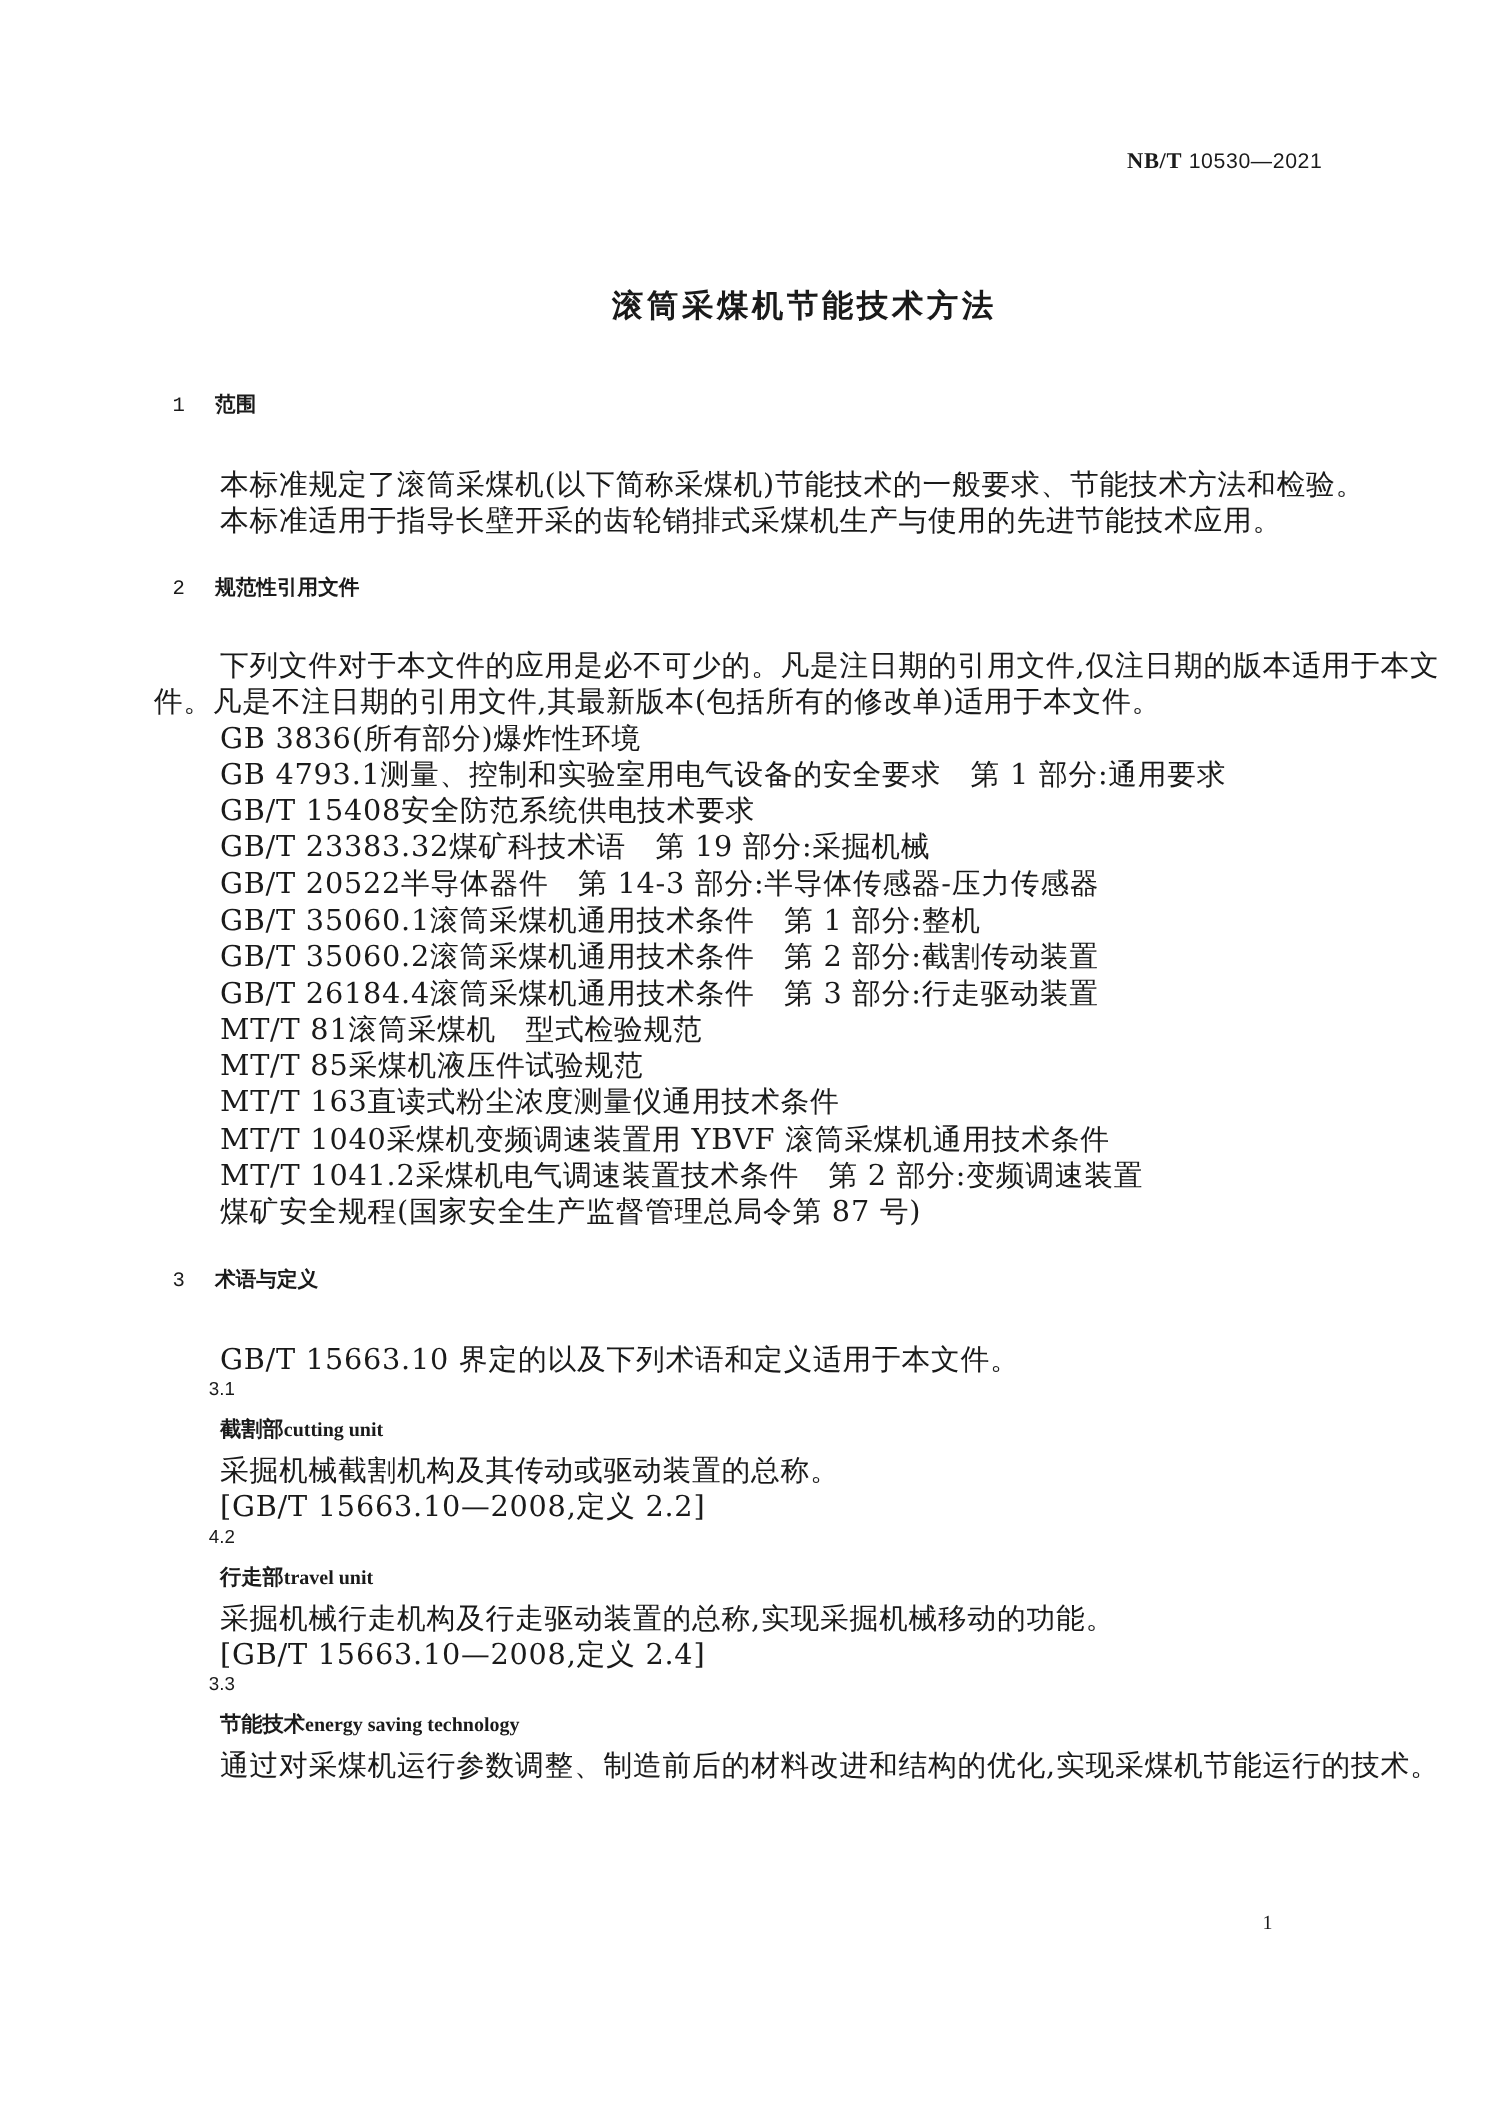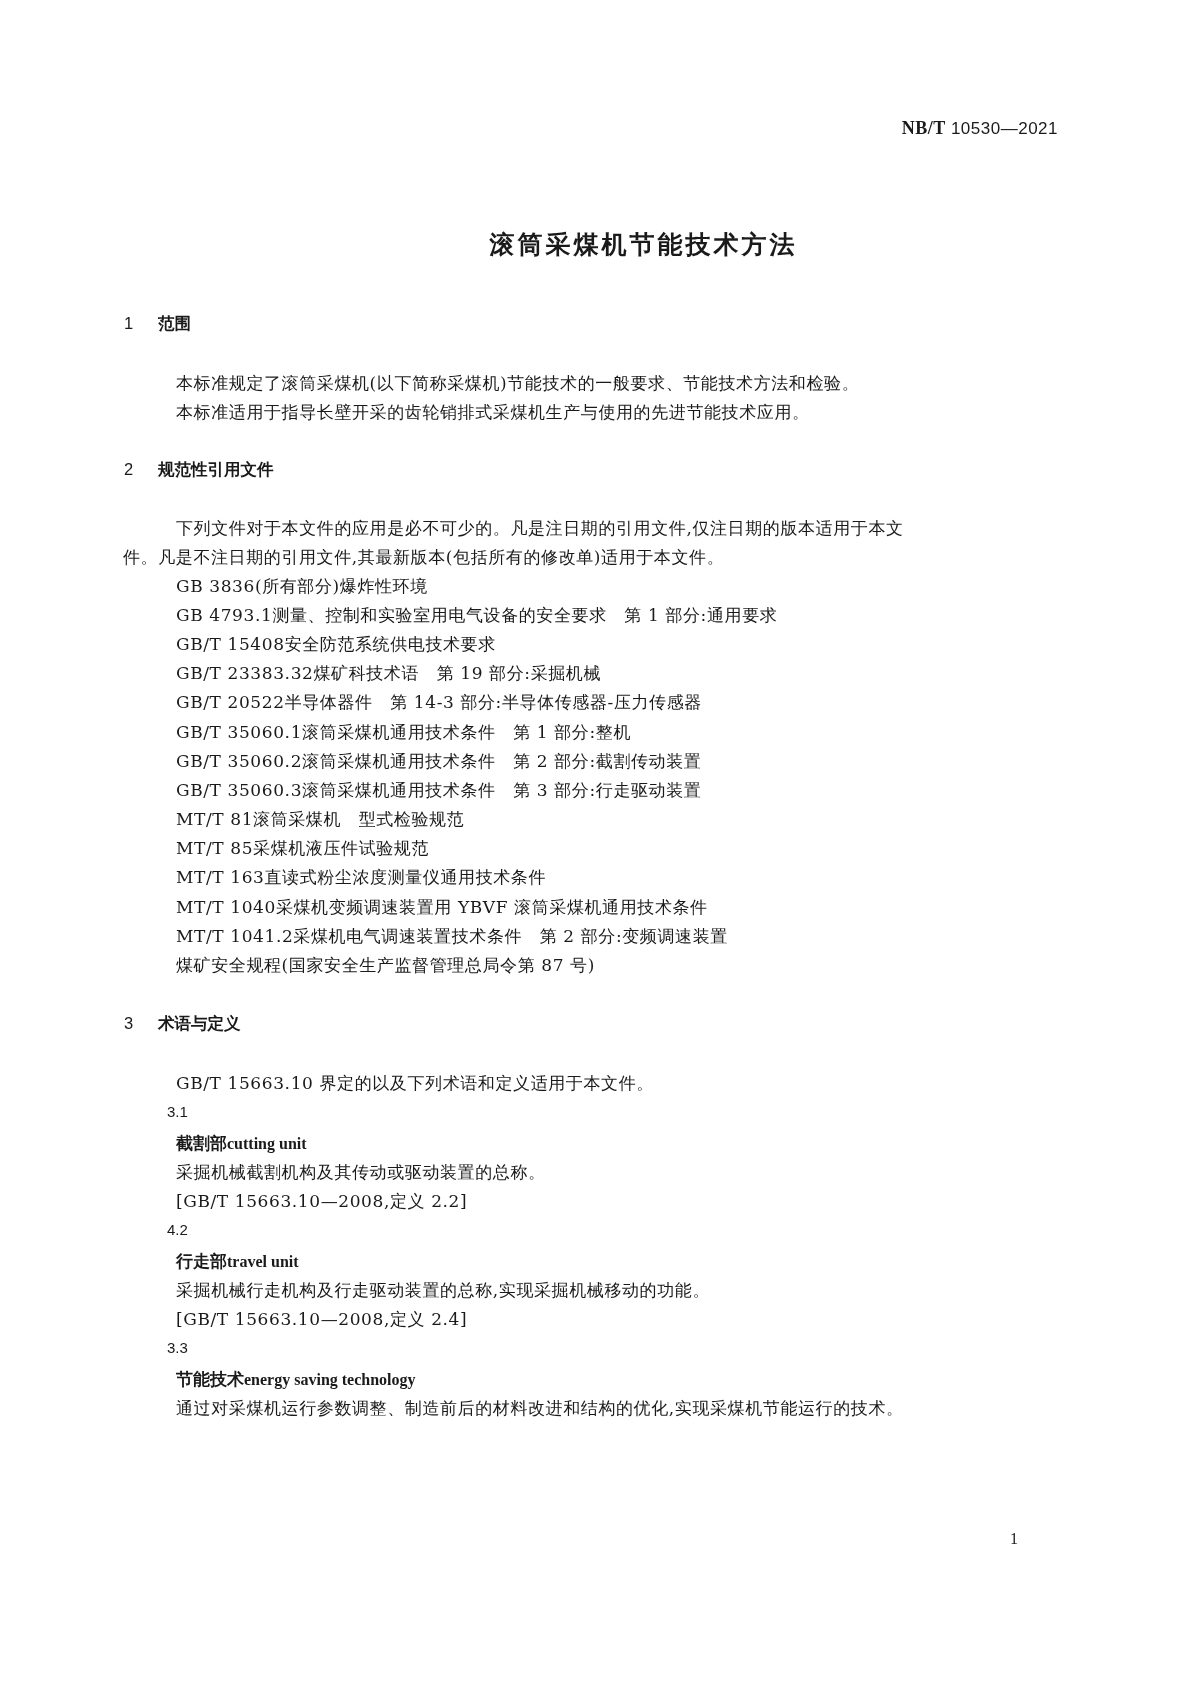--- a/index.html
+++ b/index.html
@@ -13,26 +13,26 @@
       font-size: 17px; letter-spacing: 0.5px;
       font-family: "Liberation Sans", sans-serif;
     }
     .std-code .prefix { font-family: "Liberation Serif", serif; font-weight: bold; font-size: 18px; }
     .doc-title {
       position: absolute; top: 228px; left: 0; width: 100%;
       text-align: center; font-size: 25px; letter-spacing: 3px;
       font-family: "DejaVu Sans", sans-serif; font-weight: bold; padding-left: 48px;
     }
     .section-head {
-      position: absolute; left: 124px;
-      font-family: Liberation Sans, sans-serif; font-size: 16.5px; font-weight: bold;
+      position: absolute; left: 138px;
+      font-family: Liberation Mono, monospace; font-size: 16.5px; font-weight: bold;
     }
     .section-head .num { display: inline-block; width: 34px; font-weight: normal; }
     .line {
-      position: absolute; left: 176px; font-size: 17px; white-space: nowrap;
+      position: absolute; left: 176px; font-size: 23px; white-space: nowrap;
       letter-spacing: 0.6px;
     }
     .line.flush { left: 123px; }
     .ref .code { display: inline-block; }
     .term-num {
       position: absolute; left: 123px; font-size: 15px;
       font-family: "Liberation Sans", sans-serif;
       margin-left: 44px;
     }
     .term-name {
@@ -68,21 +68,21 @@
 <div class="line flush" style="top:546px">件。凡是不注日期的引用文件,其最新版本(包括所有的修改单)适用于本文件。</div>
 
 <div>
   <div class="line ref" style="top:575px"><span class="code">GB 3836(所有部分)</span><span>爆炸性环境</span></div>
   <div class="line ref" style="top:604px"><span class="code">GB 4793.1</span><span>测量、控制和实验室用电气设备的安全要求　第 1 部分:通用要求</span></div>
   <div class="line ref" style="top:633px"><span class="code">GB/T 15408</span><span>安全防范系统供电技术要求</span></div>
   <div class="line ref" style="top:662px"><span class="code">GB/T 23383.32</span><span>煤矿科技术语　第 19 部分:采掘机械</span></div>
   <div class="line ref" style="top:691px"><span class="code">GB/T 20522</span><span>半导体器件　第 14-3 部分:半导体传感器-压力传感器</span></div>
   <div class="line ref" style="top:721px"><span class="code">GB/T 35060.1</span><span>滚筒采煤机通用技术条件　第 1 部分:整机</span></div>
   <div class="line ref" style="top:750px"><span class="code">GB/T 35060.2</span><span>滚筒采煤机通用技术条件　第 2 部分:截割传动装置</span></div>
-  <div class="line ref" style="top:779px"><span class="code">GB/T 35060.3</span><span>滚筒采煤机通用技术条件　第 3 部分:行走驱动装置</span></div>
+  <div class="line ref" style="top:779px"><span class="code">GB/T 26184.4</span><span>滚筒采煤机通用技术条件　第 3 部分:行走驱动装置</span></div>
   <div class="line ref" style="top:808px"><span class="code">MT/T 81</span><span>滚筒采煤机　型式检验规范</span></div>
   <div class="line ref" style="top:837px"><span class="code">MT/T 85</span><span>采煤机液压件试验规范</span></div>
   <div class="line ref" style="top:866px"><span class="code">MT/T 163</span><span>直读式粉尘浓度测量仪通用技术条件</span></div>
   <div class="line ref" style="top:896px"><span class="code">MT/T 1040</span><span>采煤机变频调速装置用 YBVF 滚筒采煤机通用技术条件</span></div>
   <div class="line ref" style="top:925px"><span class="code">MT/T 1041.2</span><span>采煤机电气调速装置技术条件　第 2 部分:变频调速装置</span></div>
   <div class="line ref" style="top:954px"><span>煤矿安全规程(国家安全生产监督管理总局令第 87 号)</span></div>
 </div>
 
 <div class="section-head" style="top:1013px">
   <span class="num">3</span><span>术语与定义</span>

